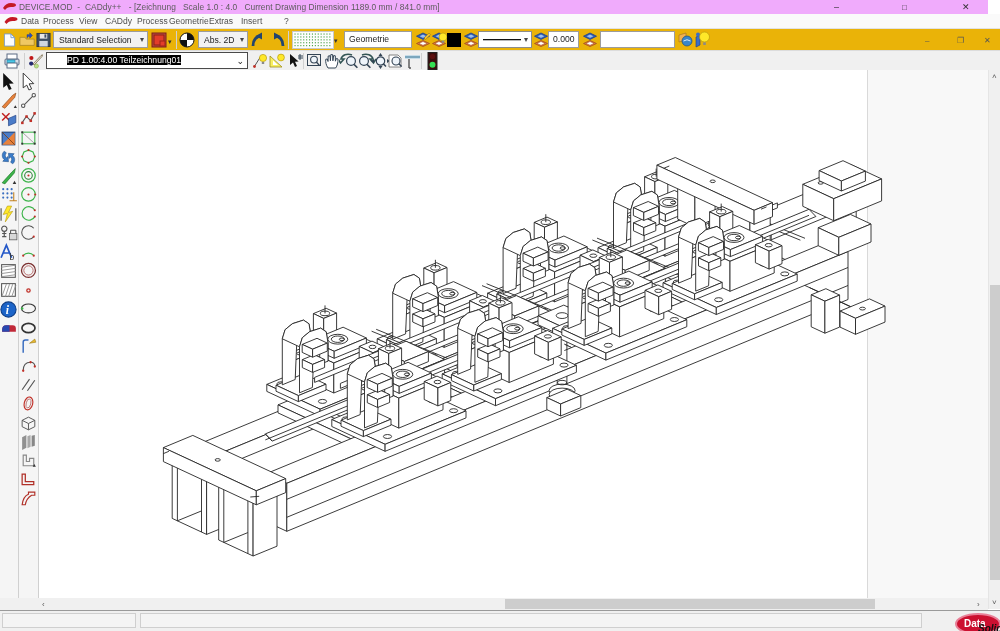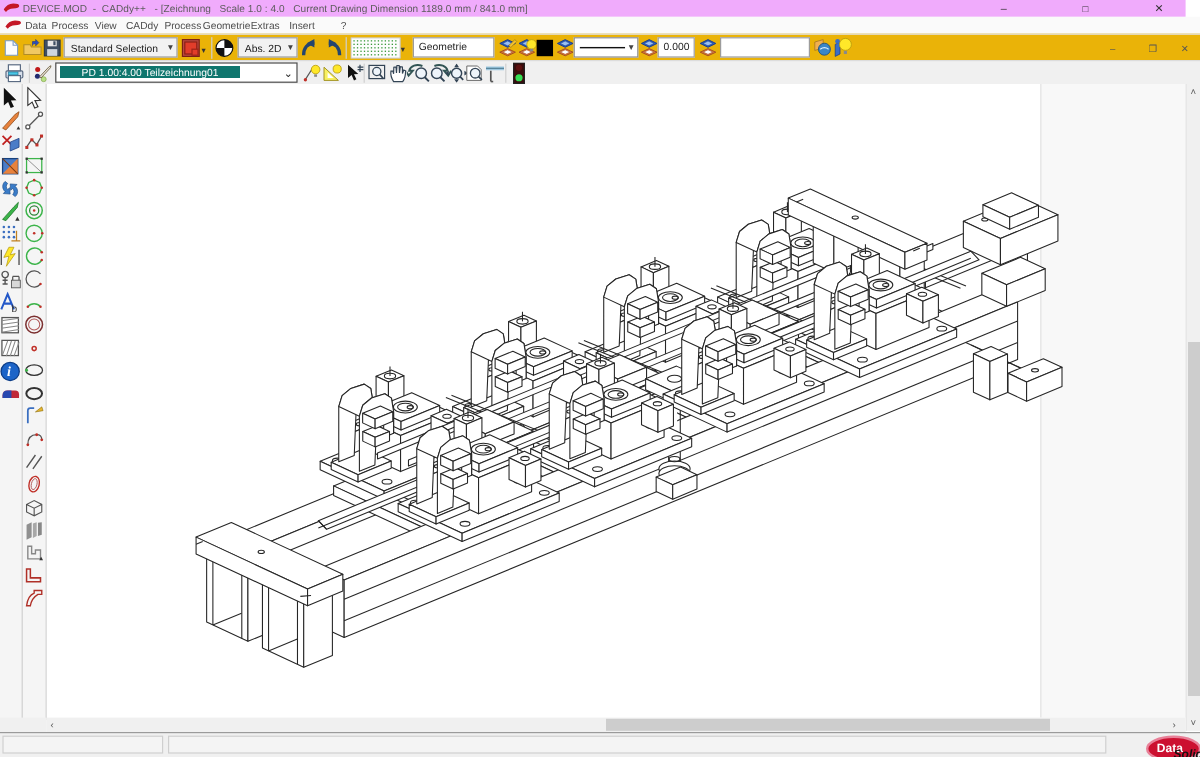--- a/index.html
+++ b/index.html
@@ -241,21 +241,21 @@
       <rect x="4" y="7" width="8" height="2.4" fill="#49c8e8" stroke="#2a7c9c" stroke-width=".6"></rect>
     </svg>
  <div class="sep" style="left:24px;top:2px;height:16px"></div>
  <svg class="icon" style="left:28px;top:2px" width="16" height="16" viewBox="0 0 16 16">
       <circle cx="3.4" cy="5" r="2.1" fill="#c01818"></circle>
       <circle cx="3.2" cy="10.6" r="2.1" fill="#222a70"></circle>
       <circle cx="8.4" cy="13" r="2.1" fill="#b8e086" stroke="#7ca040" stroke-width=".5"></circle>
       <path d="M5 11 L13 2.5 L14.5 1.8 L14 3.5 L6.2 12 Z" fill="#e8e4da" stroke="#6a5a3a" stroke-width=".7"></path>
     </svg>
  <div class="combo" style="left:46px;top:1px;width:202px;height:17px;border-color:#4a4a4a">
-      <span style="position:absolute;left:3px;top:2px;background:#0f766e;color:#fff;padding:0 18px">PD 1.00:4.00 Teilzeichnung01</span>
+      <span style="position:absolute;left:20px;top:2px;background:#000000;color:#fff;padding:0 0">PD 1.00:4.00 Teilzeichnung01</span>
       <span class="chev" style="font-size:9px;color:#222">⌄</span>
     </div>
  <svg class="icon" style="left:252px;top:2px" width="17" height="16" viewBox="0 0 17 16">
       <path d="M2 14 L9 3" stroke="#555" stroke-width="1"></path>
       <circle cx="11" cy="5" r="3.6" fill="#ffe829" stroke="#b89c10" stroke-width=".7"></circle>
       <rect x="9.8" y="9" width="2.4" height="2" fill="#8a8a8a"></rect>
       <circle cx="2.5" cy="13.5" r="1.4" fill="#c03028"></circle>
     </svg>
  <svg class="icon" style="left:268px;top:2px" width="18" height="16" viewBox="0 0 18 16">
       <path d="M2 14 L14 14 L2 3 Z" fill="#f8f060" stroke="#a09020" stroke-width=".8"></path>

